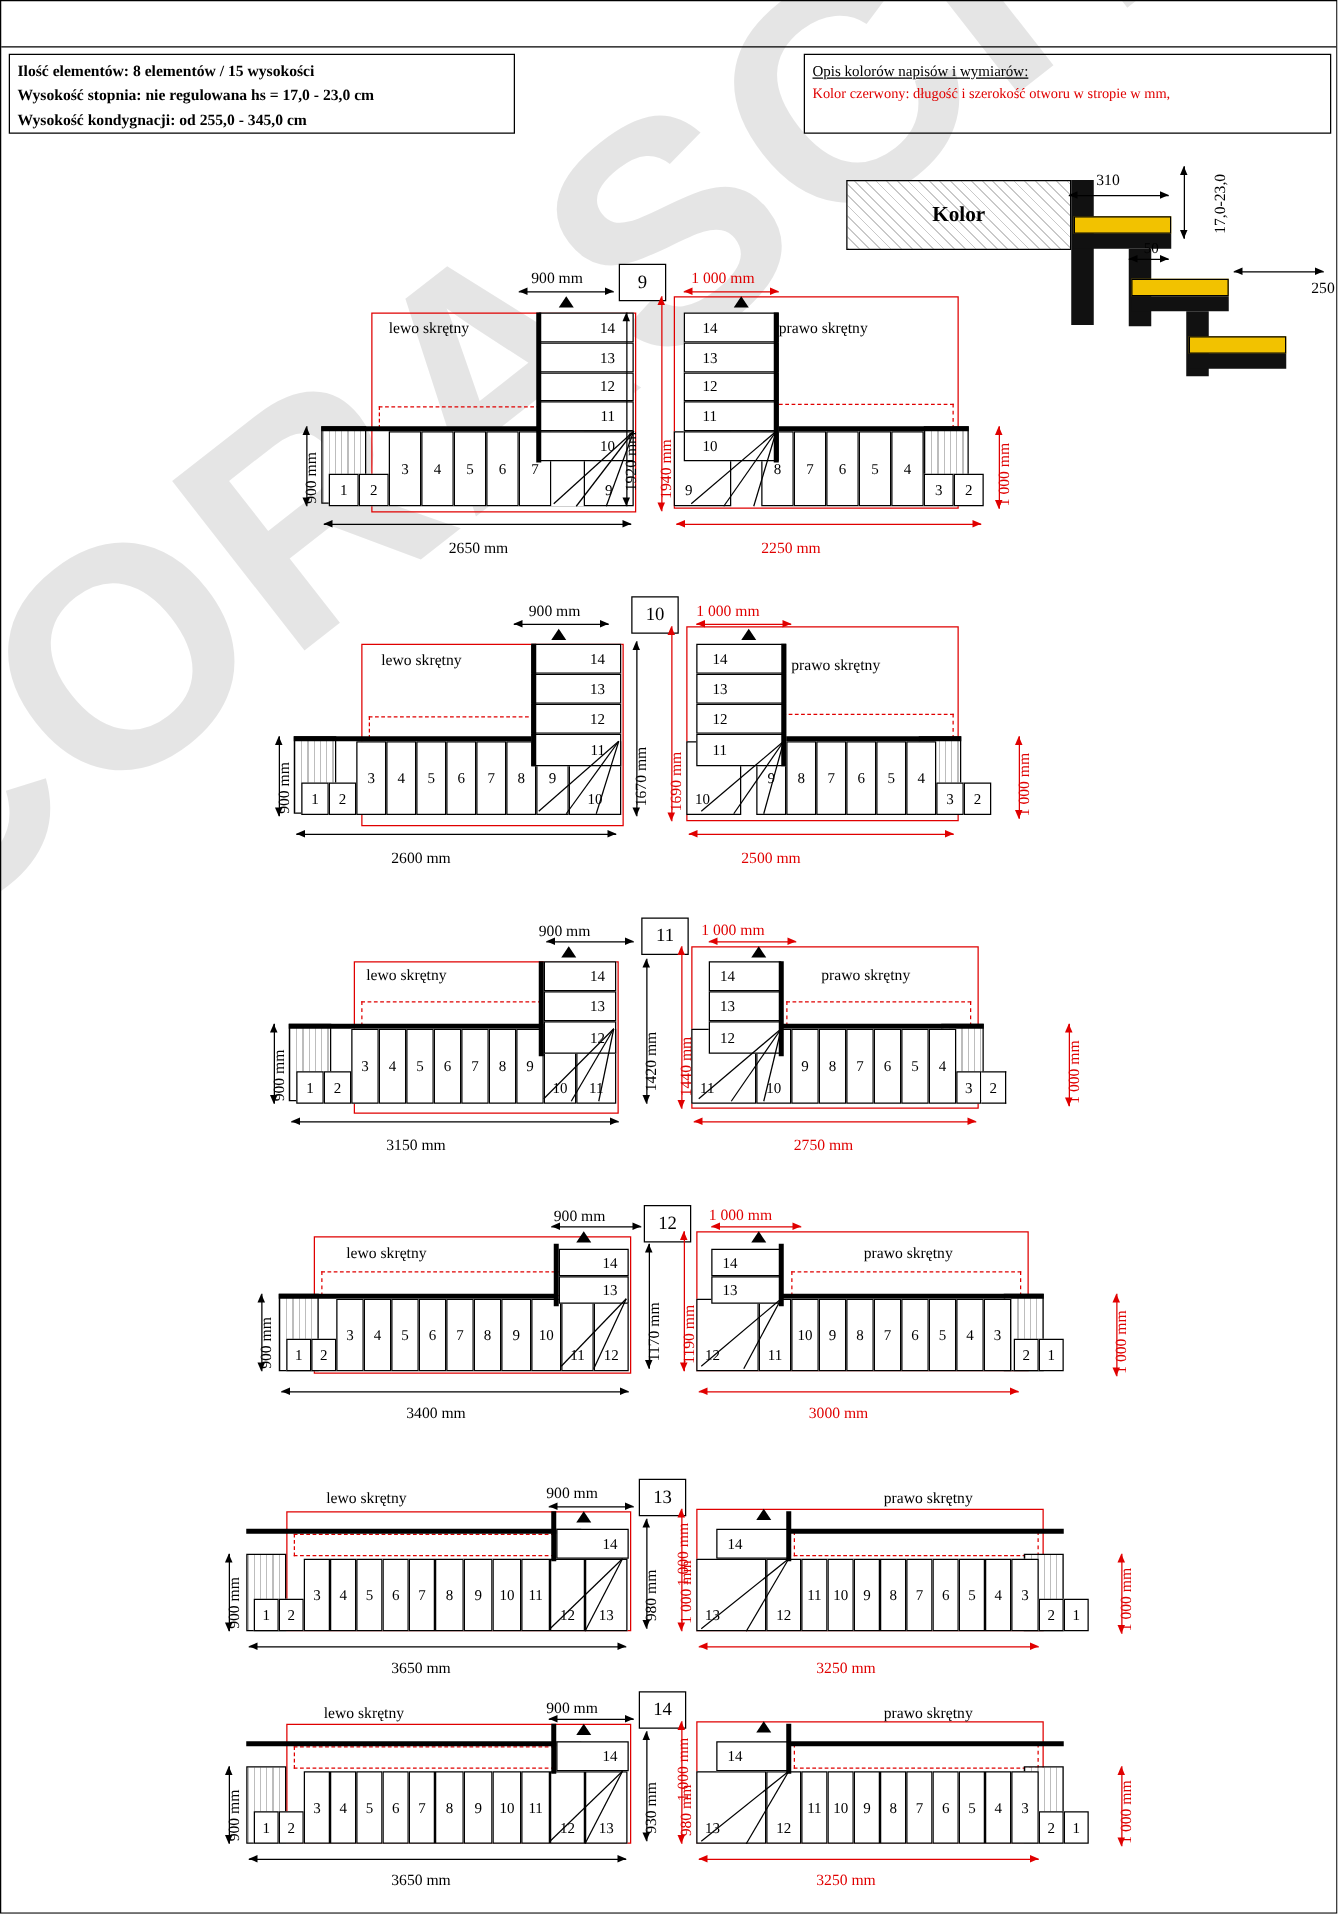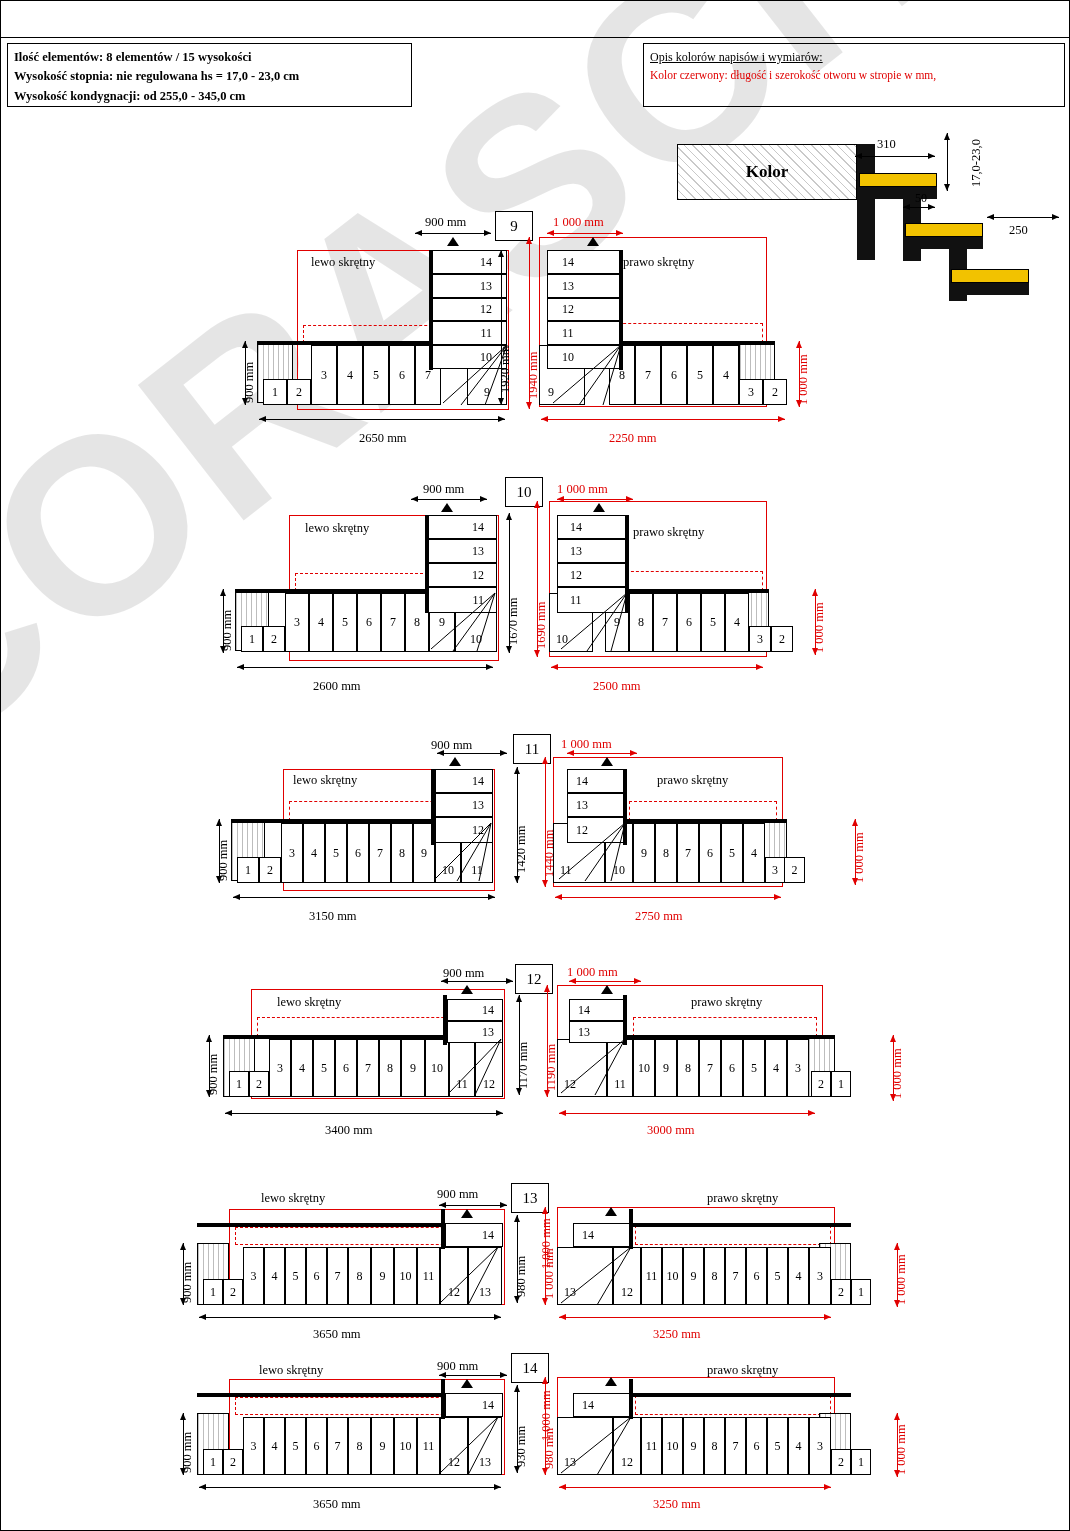--- a/index.html
+++ b/index.html
@@ -128,21 +128,21 @@
     <div class="step3d-yellow" style="left:950px;top:268px;width:78px;height:14px;"></div>
     <div class="step3d-dark" style="left:950px;top:282px;width:78px;height:12px;"></div>
 
     <div class="arrowline" style="left:854px;top:155px;width:80px;"></div>
     <div class="lbl" style="left:876px;top:136px;">310</div>
 
     <div class="arrowline" style="left:902px;top:206px;width:32px;"></div>
     <div class="lbl" style="left:914px;top:190px;font-size:12px;">50</div>
 
     <div class="arrowline" style="left:986px;top:216px;width:72px;"></div>
-    <div class="lbl" style="left:1008px;top:222px;font-family:Liberation Serif, serif;">250</div>
+    <div class="lbl" style="left:1048px;top:222px;font-family:Liberation Serif, serif;">250</div>
 
     <div class="arrowv" style="left:946px;top:132px;height:58px;"></div>
     <div class="lbl vert" style="left:968px;top:186px;font-size:12.5px;">17,0-23,0</div>
   </div>
 
   <div>
     <div class="stepno" style="left:494px;top:210px;">9</div>
 
     <div class="redbox" style="left:296px;top:249px;width:212px;height:160px;"></div>
     <div class="reddash" style="left:302px;top:324px;width:200px;height:18px;"></div>

